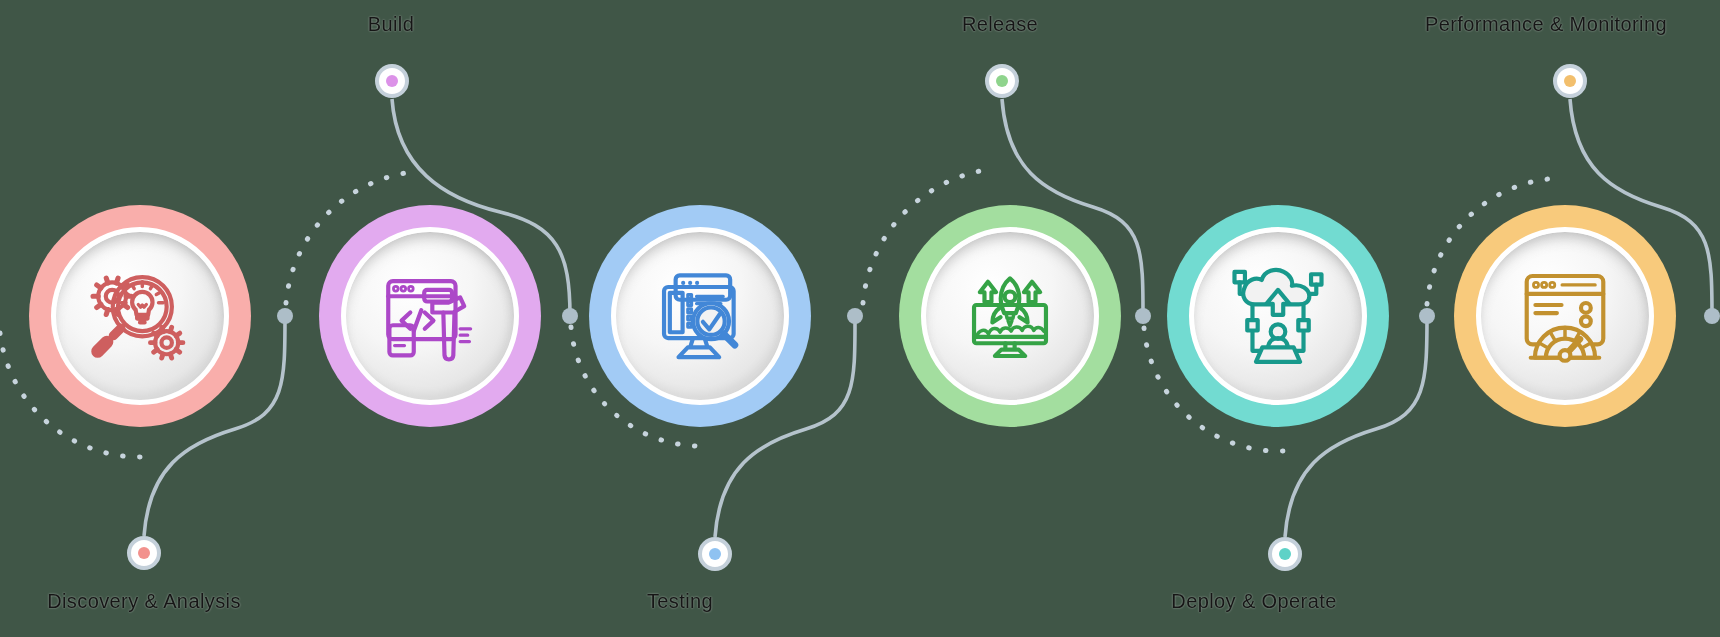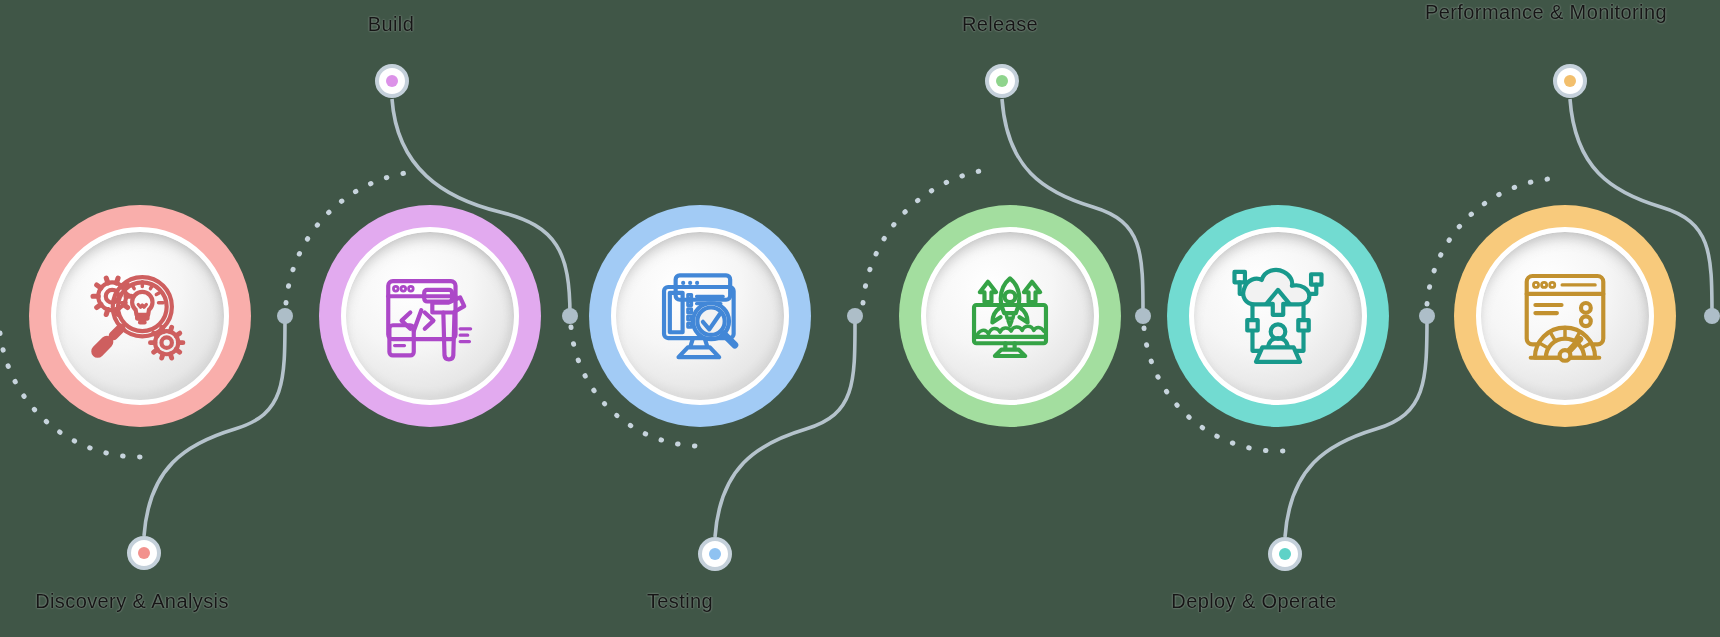--- a/index.html
+++ b/index.html
@@ -99,21 +99,21 @@
               <circle cx="52" cy="42" r="21"></circle>
             <path d="M33.5,60.5 L27,67" stroke-width="8"></path>
             <path d="M21.5,72.5 L13.5,80.5" stroke-width="11"></path>
           </g>
         </svg>
       </div>
     </div>
     <div class="node" style="left:127px;top:536px">
         <span class="dot"></span>
       </div>
-    <div class="label" style="left:132px;top:590px">Discovery &amp; Analysis</div>
+    <div class="label" style="left:144px;top:590px">Discovery &amp; Analysis</div>
   </div>
 
   <div class="stage" style="--ring: #E2AAEF; --icon: #AC48C8; --dot: #DC92E8;">
     <div class="big" style="left:319px">
       <div class="inner">
         <svg class="icon" viewBox="0 0 100 100" fill="none" stroke="currentColor" stroke-width="3.6" stroke-linecap="round" stroke-linejoin="round">
           <g>
             <rect x="14" y="20" width="58" height="50" rx="4"></rect>
             <path d="M14,33 H72"></path>
             <circle cx="20.5" cy="26.5" r="2" stroke-width="2.4"></circle>
@@ -263,16 +263,16 @@
             <path d="M20.5,86 H79.5"></path>
             <path d="M50,84 L63,70" stroke-width="5.5"></path>
             <circle cx="50" cy="84" r="4.6" fill="#f2f2f2"></circle>
           </g>
         </svg>
       </div>
     </div>
     <div class="node" style="left:1553px;top:64px">
         <span class="dot"></span>
       </div>
-    <div class="label" style="left:1546px;top:1px">Performance &amp; Monitoring</div>
+    <div class="label" style="left:1546px;top:13px">Performance &amp; Monitoring</div>
   </div>
 
 </div>
 
 </body></html>

